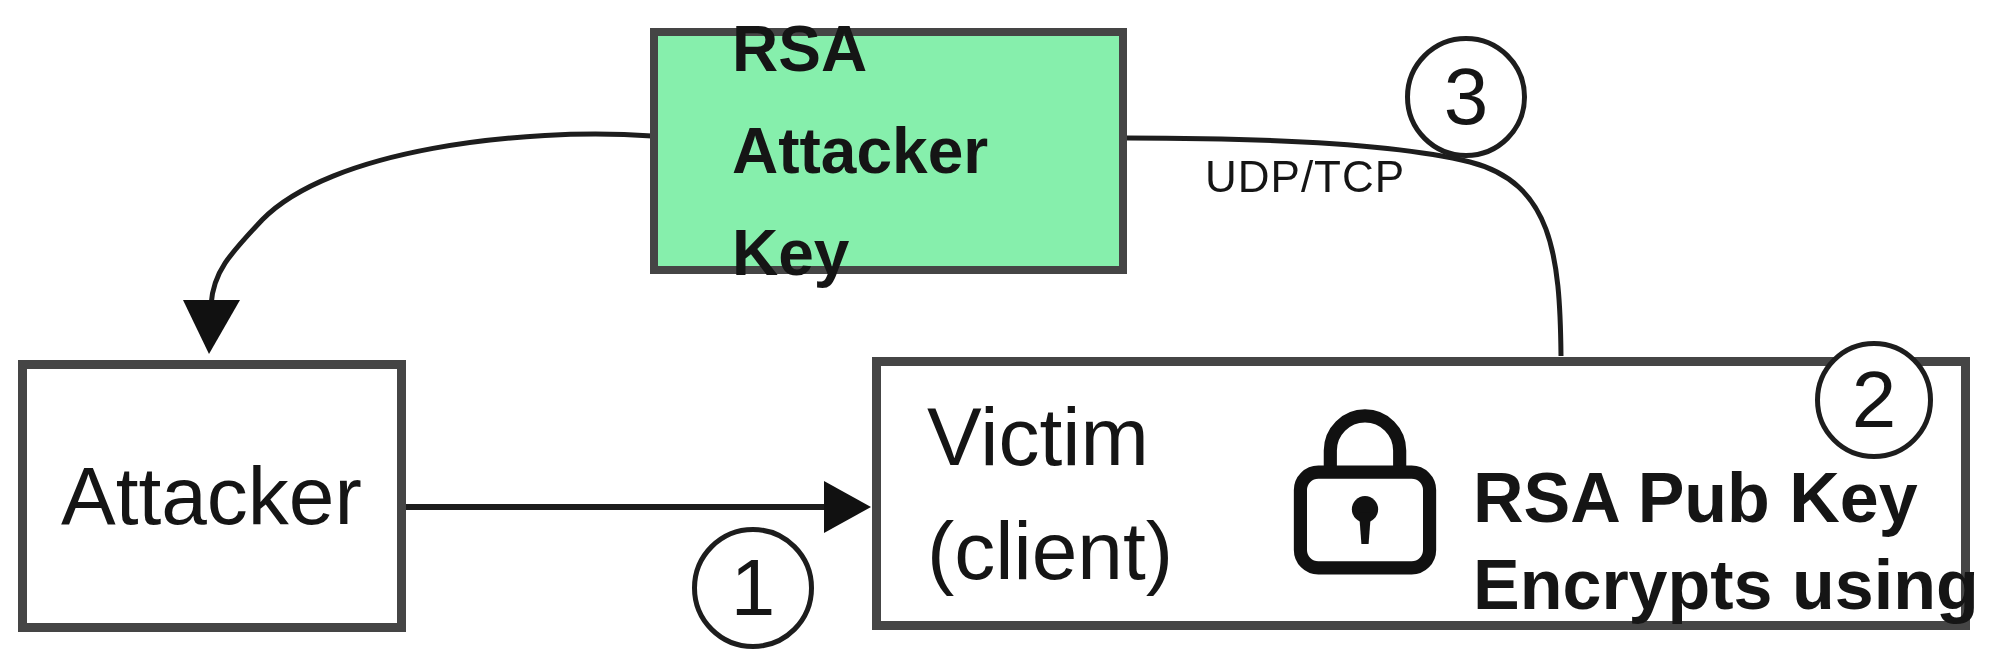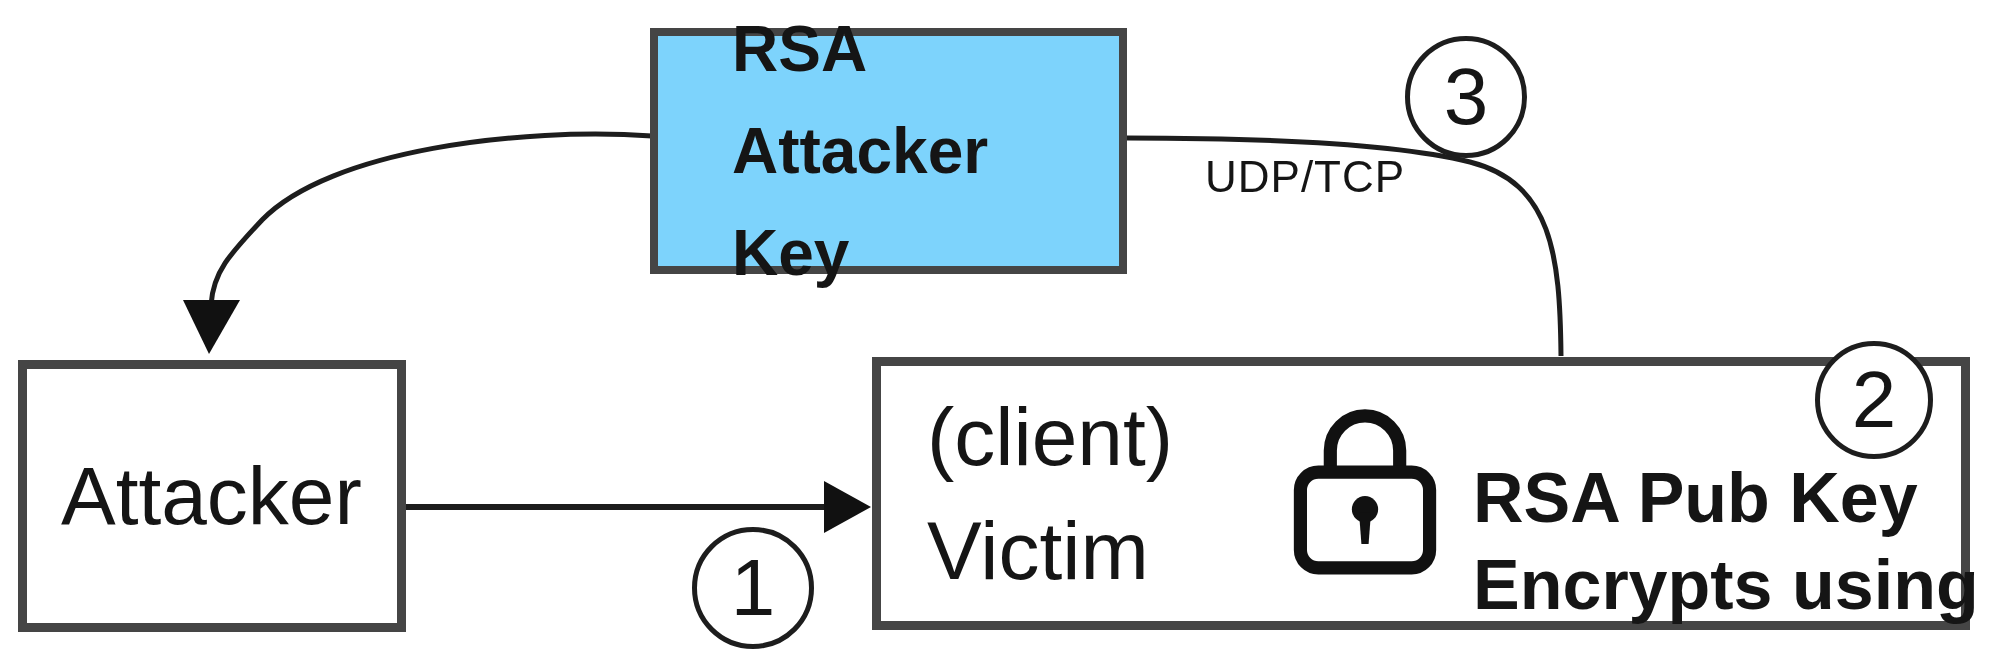--- a/index.html
+++ b/index.html
@@ -22,21 +22,21 @@
     position: absolute;
     box-sizing: border-box;
     background: #ffffff;
     border: 9px solid #454545;
     z-index: 2;
   }
   .rsa-box {
     left: 650px; top: 28px;
     width: 477px; height: 246px;
     border-width: 8px;
-    background: #7dd3fc;
+    background: #86efac;
     display: flex;
     flex-direction: column;
     justify-content: center;
     padding-left: 74px;
     font-size: 64px;
     font-weight: bold;
     line-height: 102px;
   }
   .attacker-box {
     left: 18px; top: 360px;
@@ -124,22 +124,22 @@
     <div>RSA</div>
     <div>Attacker Key</div>
   </div>
 
   <div class="node attacker-box">
     <div>Attacker</div>
   </div>
 
   <div class="node victim-box">
     <div class="victim-label">
+      <div>Victim</div>
       <div>(client)</div>
-      <div>Victim</div>
     </div>
 
     <svg class="lock" viewBox="0 0 130 148" xmlns="http://www.w3.org/2000/svg">
       <path d="M 36 66 L 36 44 A 29 29 0 0 1 94 44 L 94 66" fill="none" stroke="#111111" stroke-width="11"></path>
       <rect x="11" y="62" width="108" height="80" rx="15" fill="#ffffff" stroke="#111111" stroke-width="11"></rect>
       <circle cx="65" cy="93" r="11" fill="#111111"></circle>
       <path d="M 60 96 L 70 96 L 68 122 L 62 122 Z" fill="#111111"></path>
     </svg>
 
     <div class="victim-note">

